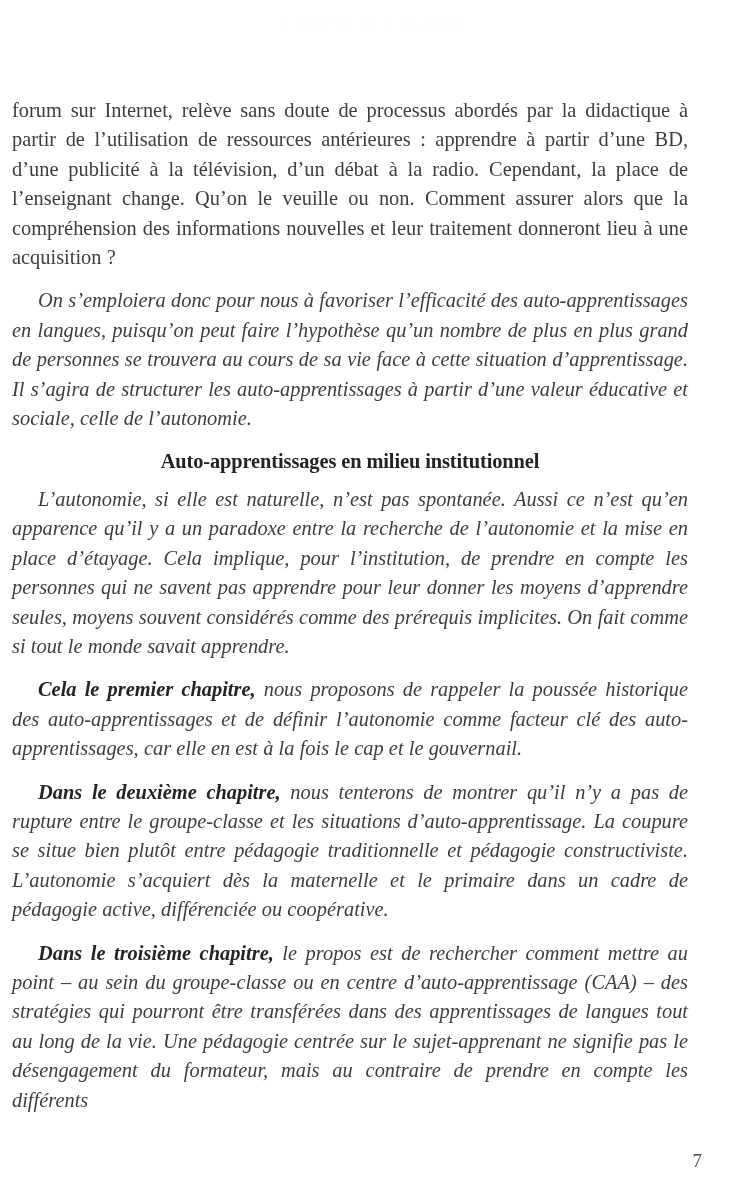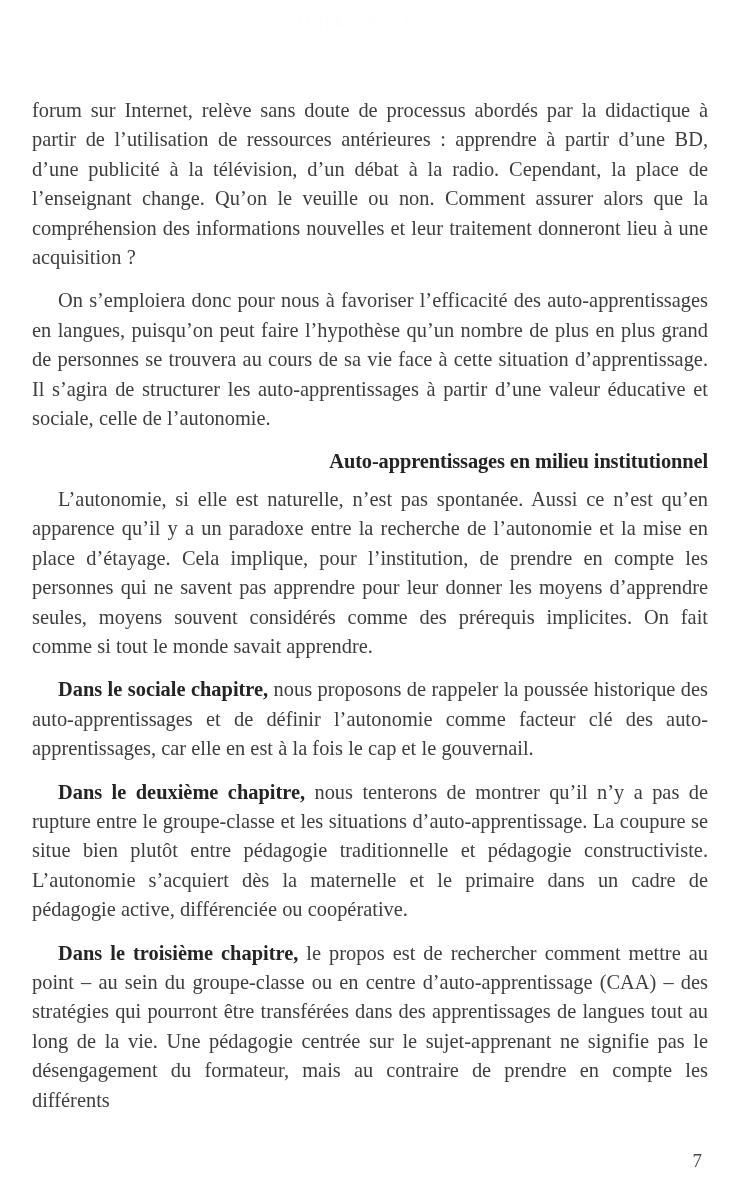--- a/index.html
+++ b/index.html
@@ -30,39 +30,40 @@
     font-size: 14px;
     letter-spacing: 1.6px;
     color: #fdfdfd;
     opacity: 0.85;
     white-space: nowrap;
     user-select: none;
   }
 
   .text-block {
     position: absolute;
-    left: 32px;
+    left: 12px;
     top: 96px;
     width: 676px;
   }
 
   p.para {
     margin: 0;
     text-align: justify;
     text-justify: inter-word;
     font-size: 20.4px;
     line-height: 29.4px;
     color: #3d3d3d;
     hyphens: none;
     -webkit-hyphens: none;
     word-spacing: 0.1px;
   }
 
   p.para.indent {
     text-indent: 26px;
+    font-style: italic;
   }
 
   p.para.no-indent {
     text-indent: 0;
   }
 
   p.para.gap {
     margin-top: 14px;
   }
 
@@ -70,21 +71,21 @@
     margin-top: 8px;
   }
 
   h2.section-heading {
     margin: 14px 0 0 0;
     padding: 0;
     font-size: 20.4px;
     line-height: 29.4px;
     font-weight: bold;
     color: #232323;
-    text-align: right;
+    text-align: center;
     letter-spacing: -0.1px;
   }
 
   .lead-in {
     font-weight: bold;
     color: #242424;
   }
 
   .folio {
     position: absolute;
@@ -105,21 +106,21 @@
   <div class="text-block">
 
     <p class="para no-indent">forum sur Internet, relève sans doute de processus abordés par la didactique à partir de l’utilisation de ressources antérieures : apprendre à partir d’une BD, d’une publicité à la télévision, d’un débat à la radio. Cependant, la place de l’enseignant change. Qu’on le veuille ou non. Comment assurer alors que la compréhension des informations nouvelles et leur traitement donneront lieu à une acquisition ?</p>
 
     <p class="para indent gap">On s’emploiera donc pour nous à favoriser l’efficacité des auto-apprentissages en langues, puisqu’on peut faire l’hypothèse qu’un nombre de plus en plus grand de personnes se trouvera au cours de sa vie face à cette situation d’apprentissage. Il s’agira de structurer les auto-apprentissages à partir d’une valeur éducative et sociale, celle de l’autonomie.</p>
 
     <h2 class="section-heading">Auto-apprentissages en milieu institutionnel</h2>
 
     <p class="para indent tight">L’autonomie, si elle est naturelle, n’est pas spontanée. Aussi ce n’est qu’en apparence qu’il y a un paradoxe entre la recherche de l’autonomie et la mise en place d’étayage. Cela implique, pour l’institution, de prendre en compte les personnes qui ne savent pas apprendre pour leur donner les moyens d’apprendre seules, moyens souvent considérés comme des prérequis implicites. On fait comme si tout le monde savait apprendre.</p>
 
-    <p class="para indent gap"><span class="lead-in">Dans le sociale chapitre,</span><span> nous proposons de rappeler la poussée historique des auto-apprentissages et de définir l’autonomie comme facteur clé des auto-apprentissages, car elle en est à la fois le cap et le gouvernail.</span></p>
+    <p class="para indent gap"><span class="lead-in">Cela le premier chapitre,</span><span> nous proposons de rappeler la poussée historique des auto-apprentissages et de définir l’autonomie comme facteur clé des auto-apprentissages, car elle en est à la fois le cap et le gouvernail.</span></p>
 
     <p class="para indent gap"><span class="lead-in">Dans le deuxième chapitre,</span><span> nous tenterons de montrer qu’il n’y a pas de rupture entre le groupe-classe et les situations d’auto-apprentissage. La coupure se situe bien plutôt entre pédagogie traditionnelle et pédagogie constructiviste. L’autonomie s’acquiert dès la maternelle et le primaire dans un cadre de pédagogie active, différenciée ou coopérative.</span></p>
 
     <p class="para indent gap"><span class="lead-in">Dans le troisième chapitre,</span><span> le propos est de rechercher comment mettre au point – au sein du groupe-classe ou en centre d’auto-apprentissage (CAA) – des stratégies qui pourront être transférées dans des apprentissages de langues tout au long de la vie. Une pédagogie centrée sur le sujet-apprenant ne signifie pas le désengagement du formateur, mais au contraire de prendre en compte les différents</span></p>
 
   </div>
 
   <div class="folio">7</div>
 
 </div>

